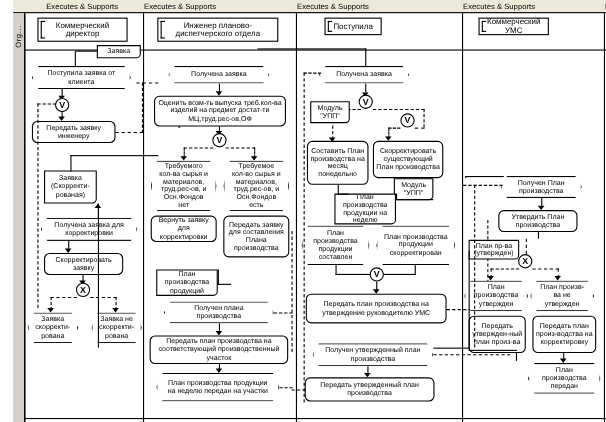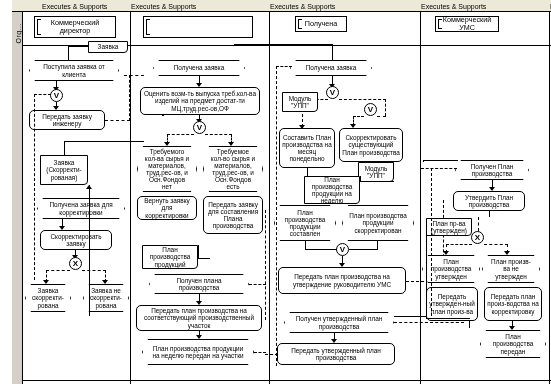--- a/index.html
+++ b/index.html
@@ -97,24 +97,25 @@
   <div class="vline" style="left:550px;"></div>
   <div class="hline" style="top:45px;"></div>
   <div class="hline" style="top:380px;"></div>
 
   <div class="role" style="left:22px;top:16px;width:82px;height:22px;">
     <div class="inner"></div>
     <span>Коммерческий директор</span>
   </div>
   <div class="role" style="left:131px;top:16px;width:110px;height:22px;">
     <div class="inner"></div>
+    <span>Инженер планово-диспетчерского отдела</span>
   </div>
   <div class="role" style="left:283px;top:16px;width:52px;height:16px;">
     <div class="inner"></div>
-    <span>Получена</span>
+    <span>Поступила</span>
   </div>
   <div class="role" style="left:423px;top:16px;width:64px;height:16px;">
     <div class="inner"></div>
     <span>Коммерческий УМС</span>
   </div>
 
   <div class="doc" style="left:76px;top:41px;width:40px;height:12px;border-radius:0 0 4px 0;">
     <span>Заявка</span>
   </div>
 

